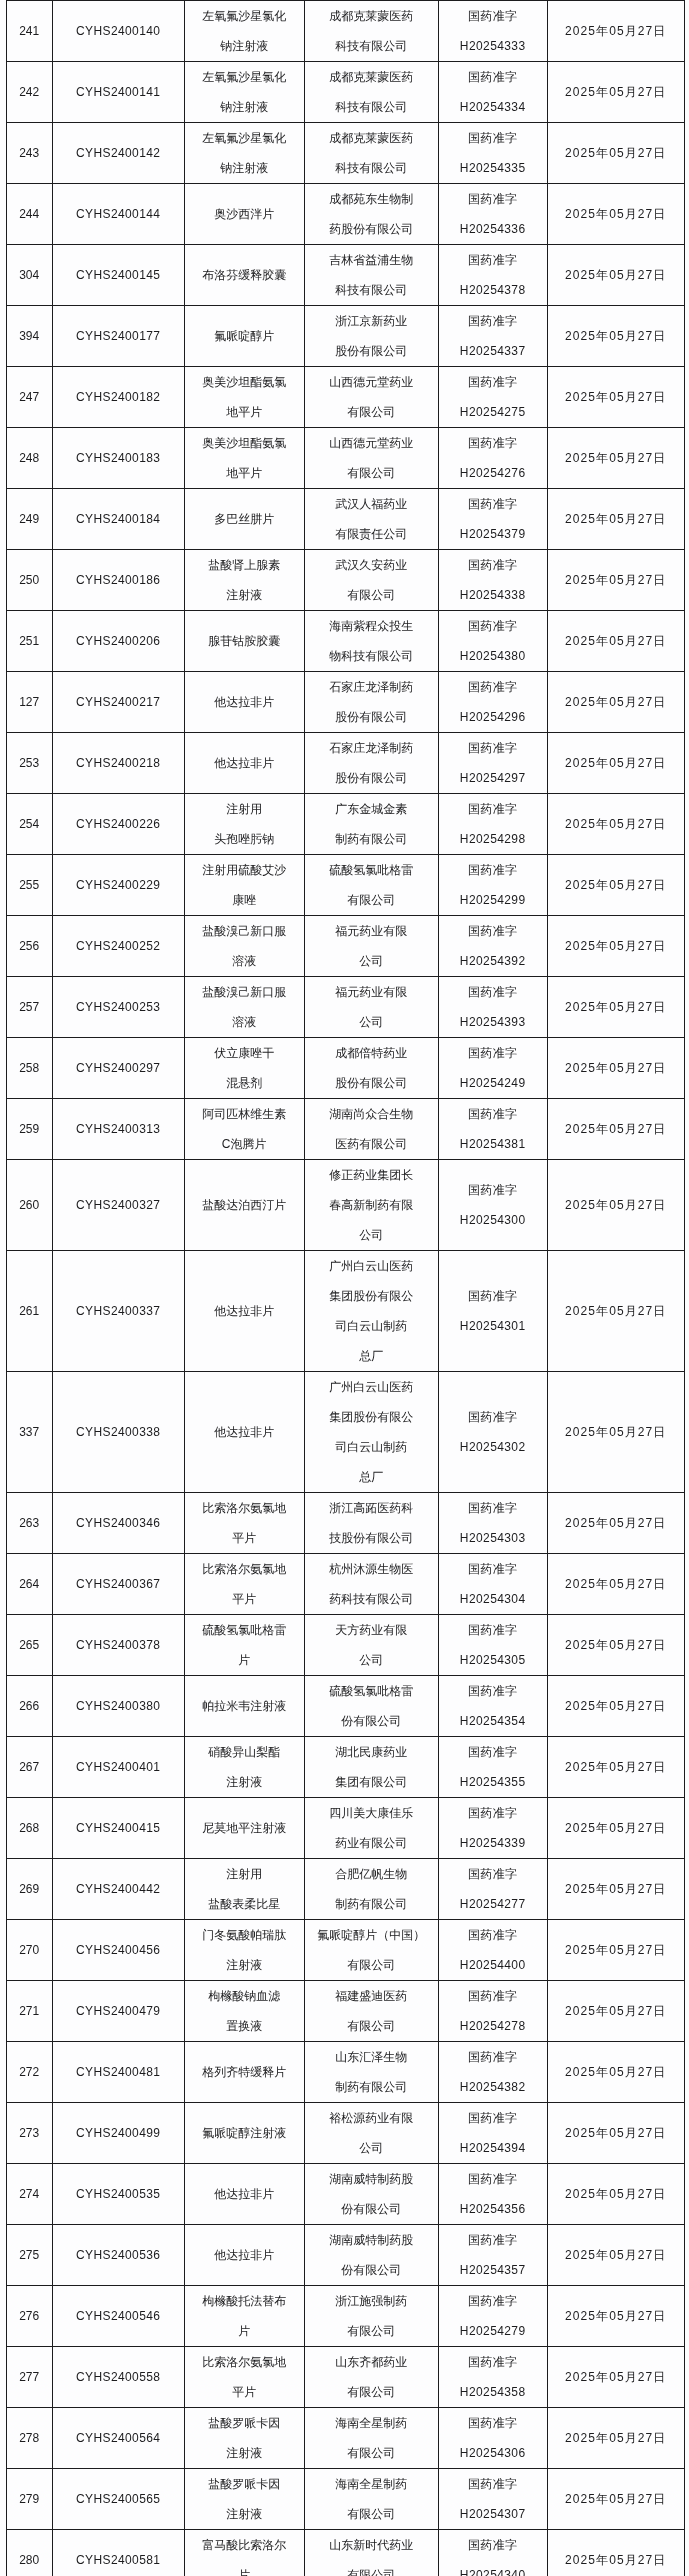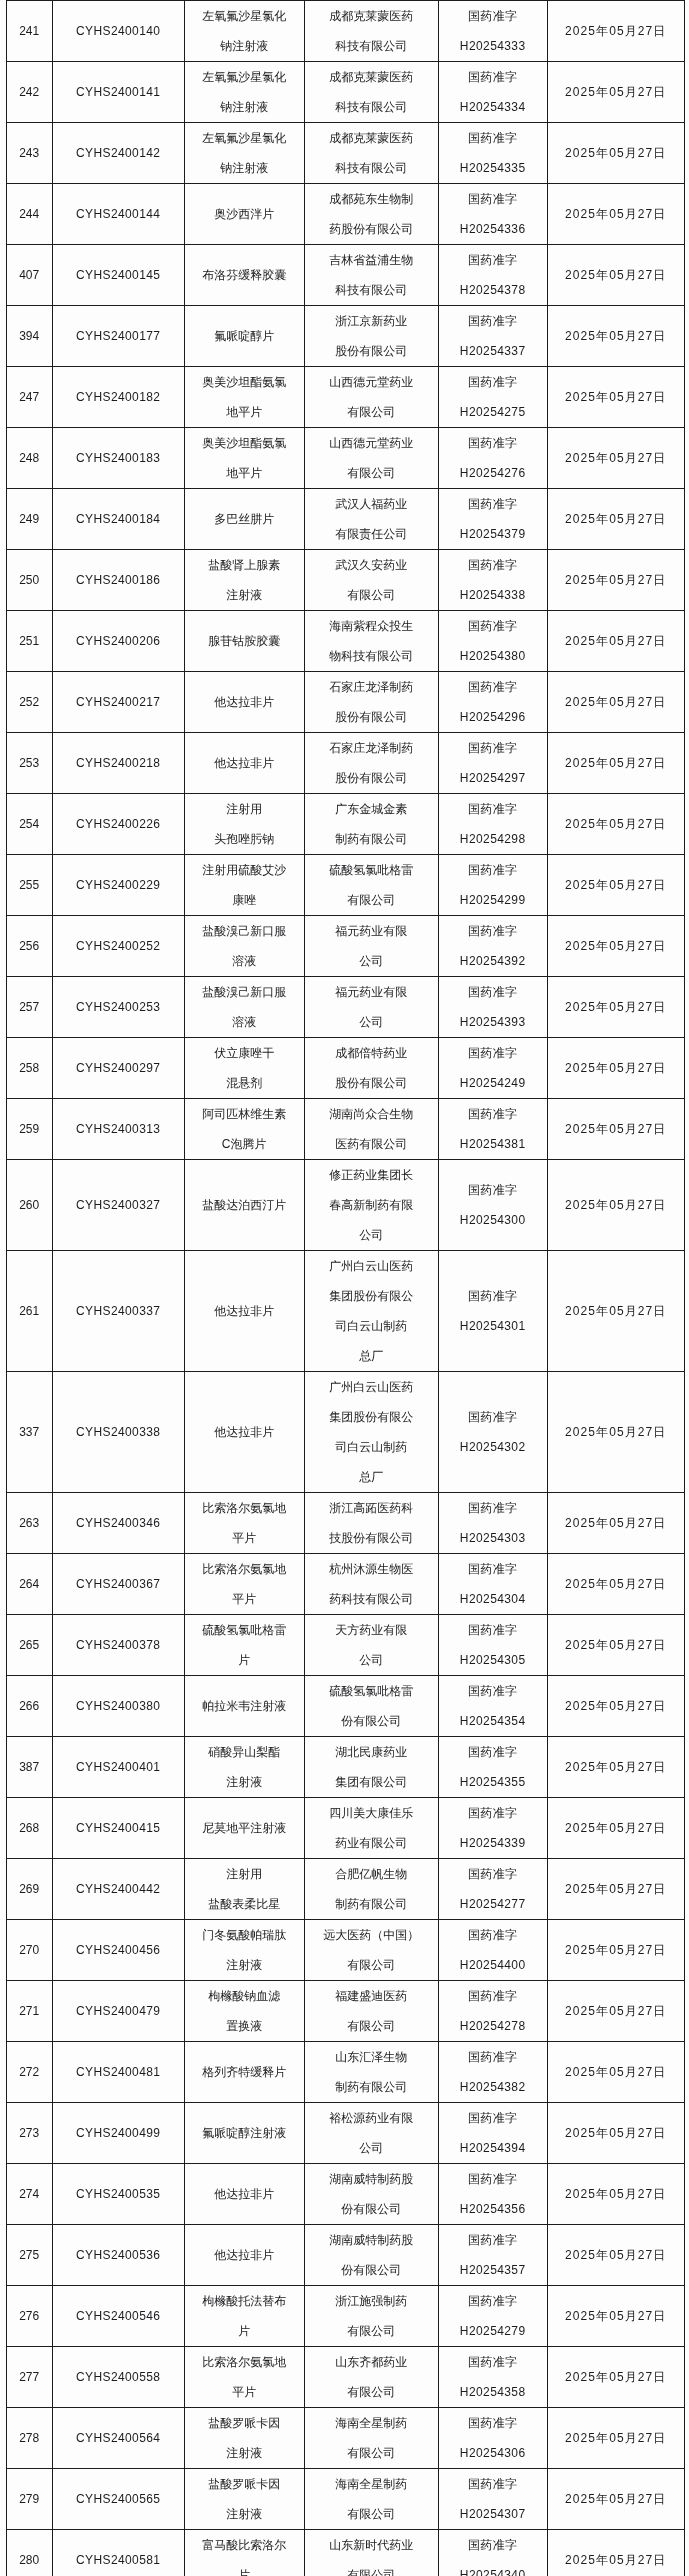--- a/index.html
+++ b/index.html
@@ -106,21 +106,21 @@
     <td class="cell-accept">CYHS2400144</td>
     <td class="cell-drug">奥沙西泮片</td>
     <td class="cell-company">成都苑东生物制
 药股份有限公司</td>
     <td class="cell-appr">国药准字
 H20254336</td>
     <td class="cell-date">2025年05月27日</td>
   </tr>
 
   <tr>
-    <td class="cell-no">407</td>
+    <td class="cell-no">304</td>
     <td class="cell-accept">CYHS2400145</td>
     <td class="cell-drug">布洛芬缓释胶囊</td>
     <td class="cell-company">吉林省益浦生物
 科技有限公司</td>
     <td class="cell-appr">国药准字
 H20254378</td>
     <td class="cell-date">2025年05月27日</td>
   </tr>
 
   <tr>
@@ -186,21 +186,21 @@
     <td class="cell-accept">CYHS2400206</td>
     <td class="cell-drug">腺苷钴胺胶囊</td>
     <td class="cell-company">海南紫程众投生
 物科技有限公司</td>
     <td class="cell-appr">国药准字
 H20254380</td>
     <td class="cell-date">2025年05月27日</td>
   </tr>
 
   <tr>
-    <td class="cell-no">252</td>
+    <td class="cell-no">127</td>
     <td class="cell-accept">CYHS2400217</td>
     <td class="cell-drug">他达拉非片</td>
     <td class="cell-company">石家庄龙泽制药
 股份有限公司</td>
     <td class="cell-appr">国药准字
 H20254296</td>
     <td class="cell-date">2025年05月27日</td>
   </tr>
 
   <tr>
@@ -365,21 +365,21 @@
     <td class="cell-accept">CYHS2400380</td>
     <td class="cell-drug">帕拉米韦注射液</td>
     <td class="cell-company">硫酸氢氯吡格雷
 份有限公司</td>
     <td class="cell-appr">国药准字
 H20254354</td>
     <td class="cell-date">2025年05月27日</td>
   </tr>
 
   <tr>
-    <td class="cell-no">387</td>
+    <td class="cell-no">267</td>
     <td class="cell-accept">CYHS2400401</td>
     <td class="cell-drug">硝酸异山梨酯
 注射液</td>
     <td class="cell-company">湖北民康药业
 集团有限公司</td>
     <td class="cell-appr">国药准字
 H20254355</td>
     <td class="cell-date">2025年05月27日</td>
   </tr>
 
@@ -404,21 +404,21 @@
     <td class="cell-appr">国药准字
 H20254277</td>
     <td class="cell-date">2025年05月27日</td>
   </tr>
 
   <tr>
     <td class="cell-no">270</td>
     <td class="cell-accept">CYHS2400456</td>
     <td class="cell-drug">门冬氨酸帕瑞肽
 注射液</td>
-    <td class="cell-company">远大医药（中国）
+    <td class="cell-company">氟哌啶醇片（中国）
 有限公司</td>
     <td class="cell-appr">国药准字
 H20254400</td>
     <td class="cell-date">2025年05月27日</td>
   </tr>
 
   <tr>
     <td class="cell-no">271</td>
     <td class="cell-accept">CYHS2400479</td>
     <td class="cell-drug">枸橼酸钠血滤

